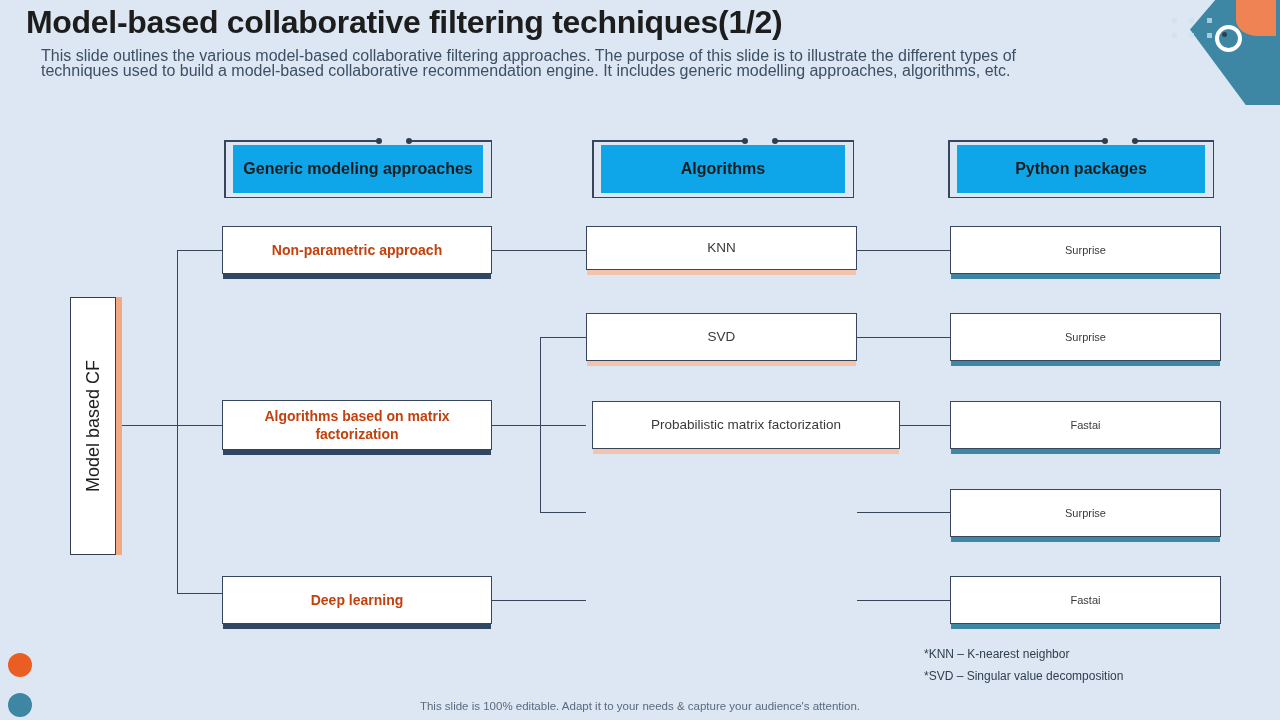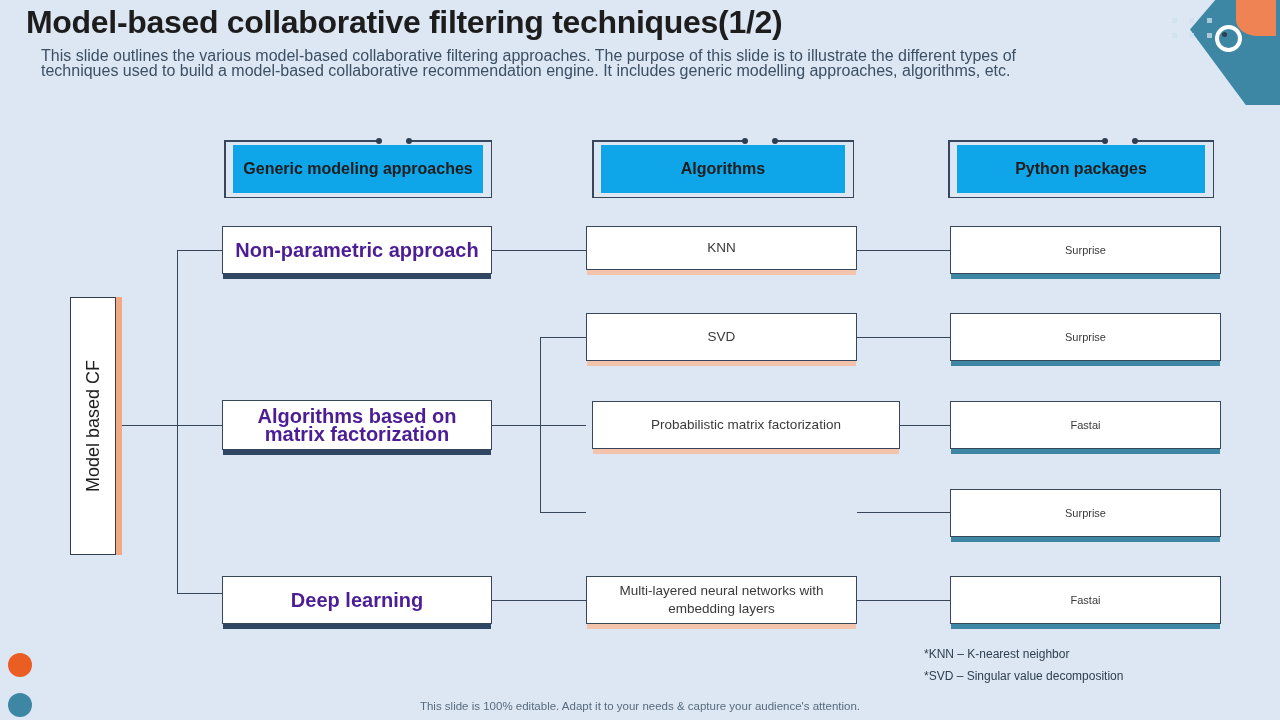--- a/index.html
+++ b/index.html
@@ -73,21 +73,21 @@
     position:absolute;background:#ffffff;border:1px solid #38465c;
     box-sizing:border-box;display:flex;align-items:center;justify-content:center;
     text-align:center;line-height:18px;
   }
   .node .lbl{padding:0 10px;}
   .node::after{content:"";position:absolute;left:0;right:0;bottom:-6px;height:5px;}
   .node.accent-navy::after{background:#2f4763;}
   .node.accent-orange::after{background:#f3c4ab;}
   .node.accent-teal::after{background:#3d87a5;}
 
-  .lvl1{font-size:20px;font-weight:bold;color:#4c1d95;}
+  .lvl1{font-size:14px;font-weight:bold;color:#c2410c;}
   .lvl2{font-size:13.5px;font-weight:normal;color:#3a3a3a;}
   .lvl3{font-size:11px;font-weight:normal;color:#3a3a3a;}
 
   
   .root-box{
     position:absolute;left:70px;top:297px;width:46px;height:258px;
     background:#ffffff;border:1px solid #2f3e4e;box-sizing:border-box;
     display:flex;align-items:center;justify-content:center;
   }
   .root-box .vtxt{
@@ -207,23 +207,20 @@
 
   <div class="node lvl2 accent-orange" style="left:586px;top:226px;width:271px;height:44px;">
     <span class="lbl">KNN</span>
   </div>
   <div class="node lvl2 accent-orange" style="left:586px;top:313px;width:271px;height:48px;">
     <span class="lbl">SVD</span>
   </div>
   <div class="node lvl2 accent-orange" style="left:586px;top:401px;width:308px;height:48px;margin-left:6px;">
     <span class="lbl">Probabilistic matrix factorization</span>
   </div>
-  <div class="node lvl2 accent-orange" style="left:586px;top:576px;width:271px;height:48px;">
-    <span class="lbl">Multi-layered neural networks with embedding layers</span>
-  </div>
 
   <div class="node lvl3 accent-teal" style="left:950px;top:226px;width:271px;height:48px;">
     <span class="lbl">Surprise</span>
   </div>
   <div class="node lvl3 accent-teal" style="left:950px;top:313px;width:271px;height:48px;">
     <span class="lbl">Surprise</span>
   </div>
   <div class="node lvl3 accent-teal" style="left:950px;top:401px;width:271px;height:48px;">
     <span class="lbl">Fastai</span>
   </div>

